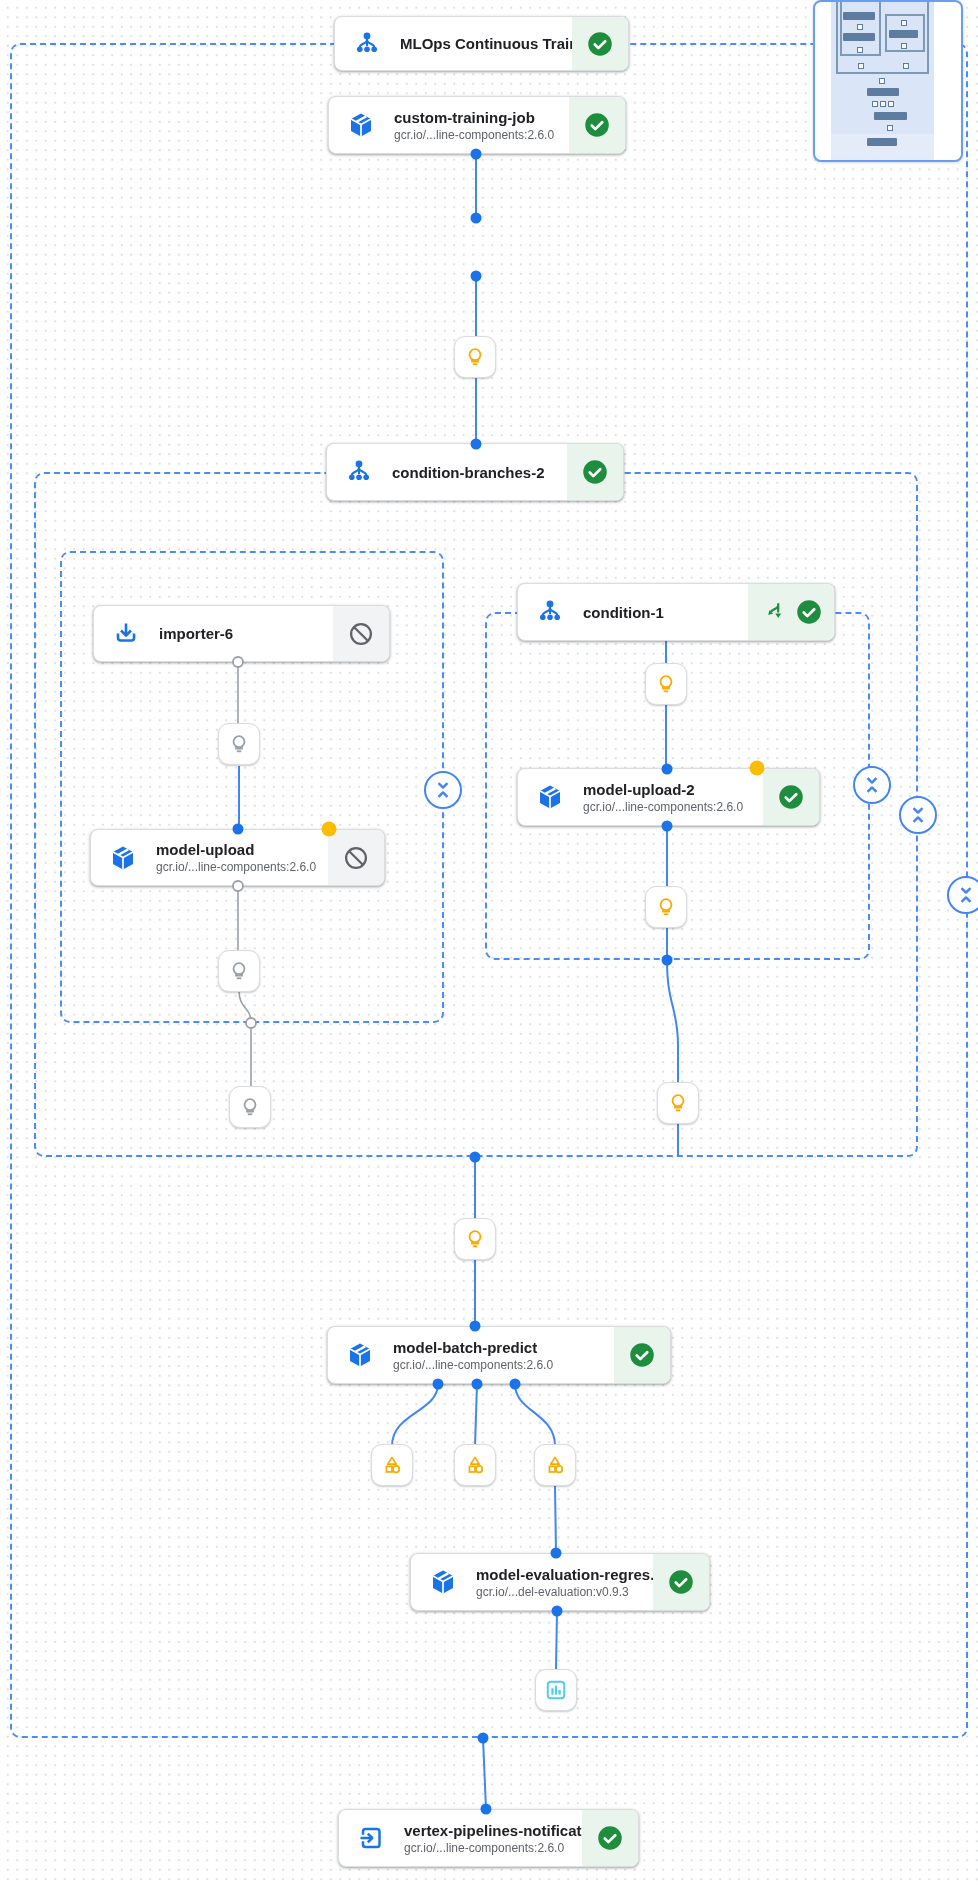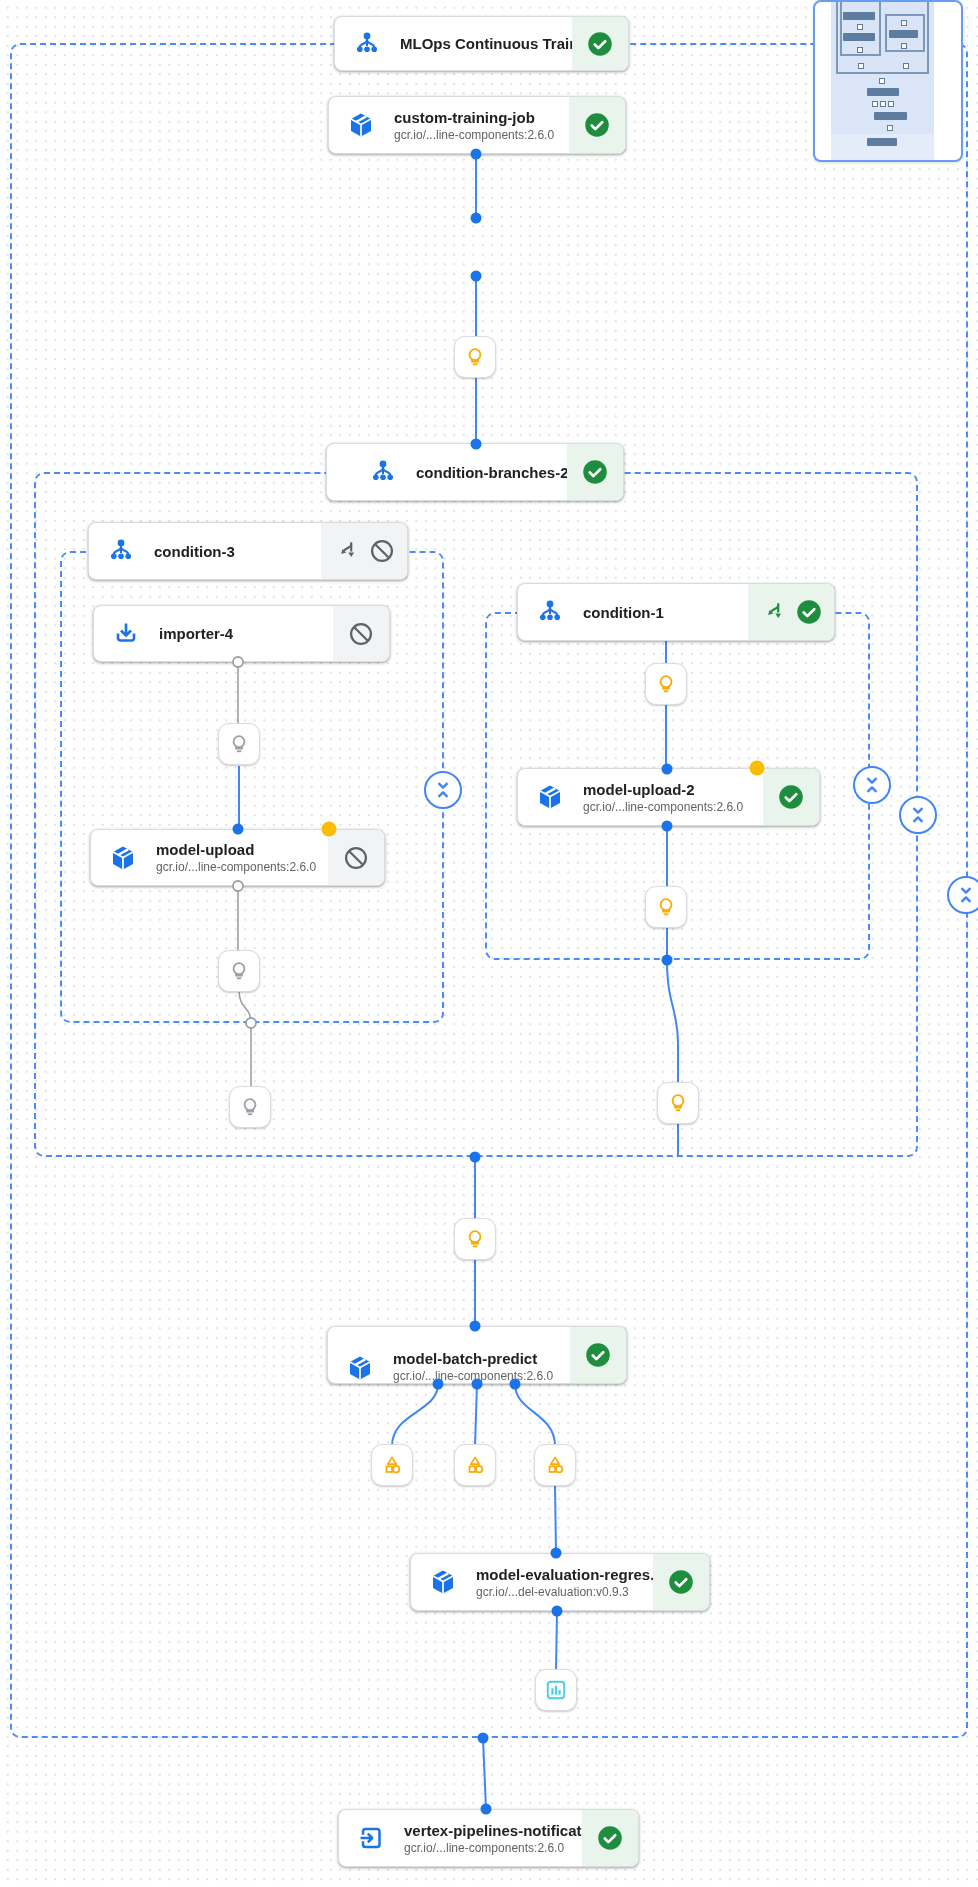--- a/index.html
+++ b/index.html
@@ -264,69 +264,47 @@
     <div class="nstatus s-green">
         <span>
           <svg class="ic28">
             <use href="#i-check"></use>
           </svg>
         </span>
       </div>
   </div>
 
 
-  <div class="node" style="left:326px;top:443px;width:298px;padding-left:24px;">
+  <div class="node" style="left:326px;top:443px;width:298px;">
     <span class="nicon">
         <svg class="ic">
           <use href="#i-dag"></use>
         </svg>
       </span>
     <div class="ntexts">
         <div class="ntitle">condition-branches-2</div>
       </div>
     <div class="nstatus s-green">
         <span>
           <svg class="ic28">
             <use href="#i-check"></use>
           </svg>
         </span>
       </div>
   </div>
 
-  <div class="node" style="left:88px;top:522px;width:320px;">
-    <span class="nicon">
-        <svg class="ic">
-          <use href="#i-dag"></use>
-        </svg>
-      </span>
-    <div class="ntexts">
-        <div class="ntitle">condition-3</div>
-      </div>
-    <div class="nstatus s-gray wide">
-      <span>
-          <svg class="ic28">
-            <use href="#i-branch"></use>
-          </svg>
-        </span>
-      <span>
-          <svg class="ic28">
-            <use href="#i-block"></use>
-          </svg>
-        </span>
-    </div>
-  </div>
 
   <div class="node" style="left:93px;top:605px;width:297px;height:57px;">
     <span class="nicon">
         <svg class="ic">
           <use href="#i-download"></use>
         </svg>
       </span>
     <div class="ntexts">
-        <div class="ntitle">importer-4</div>
+        <div class="ntitle">importer-6</div>
       </div>
     <div class="nstatus s-gray">
         <span>
           <svg class="ic28">
             <use href="#i-block"></use>
           </svg>
         </span>
       </div>
   </div>
 
@@ -384,21 +362,21 @@
     </div>
     <div class="nstatus s-green">
         <span>
           <svg class="ic28">
             <use href="#i-check"></use>
           </svg>
         </span>
       </div>
   </div>
 
-  <div class="node" style="left:327px;top:1326px;width:300px;align-items:flex-end;">
+  <div class="node" style="left:327px;top:1326px;width:344px;">
     <span class="nicon">
         <svg class="ic">
           <use href="#i-cube"></use>
         </svg>
       </span>
     <div class="ntexts">
       <div class="ntitle">model-batch-predict</div>
       <div class="nsub">gcr.io/...line-components:2.6.0</div>
     </div>
     <div class="nstatus s-green">

